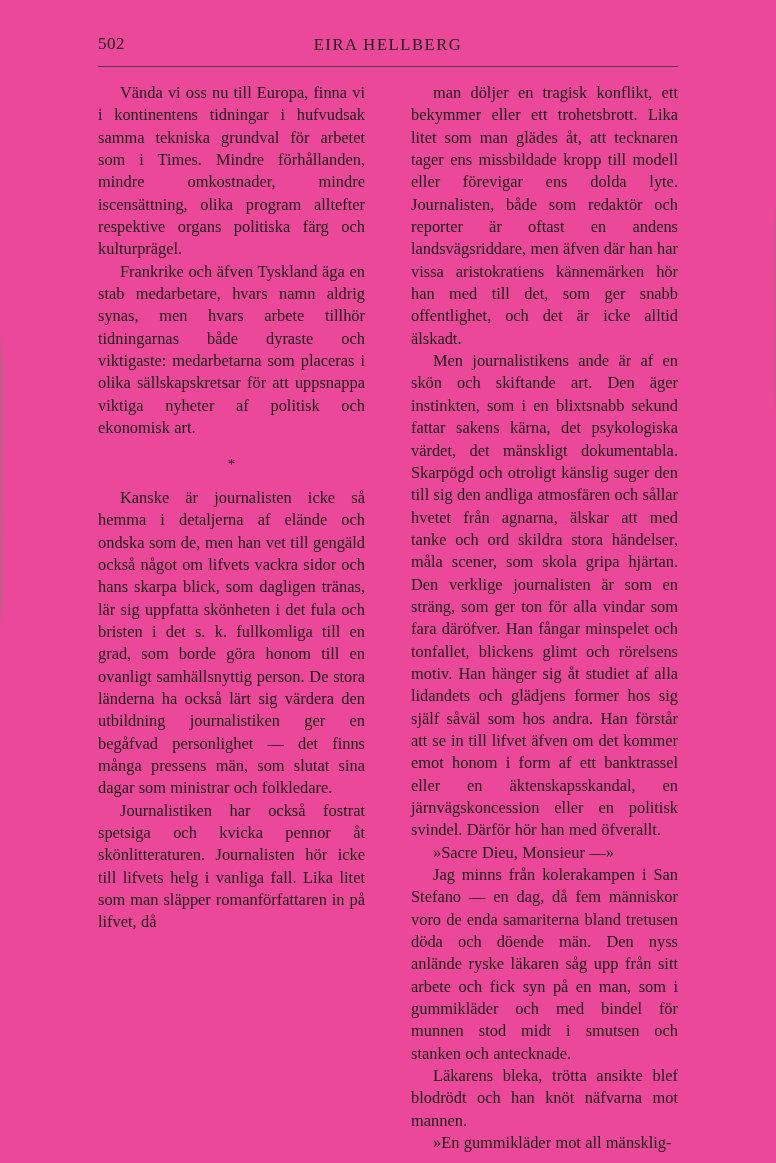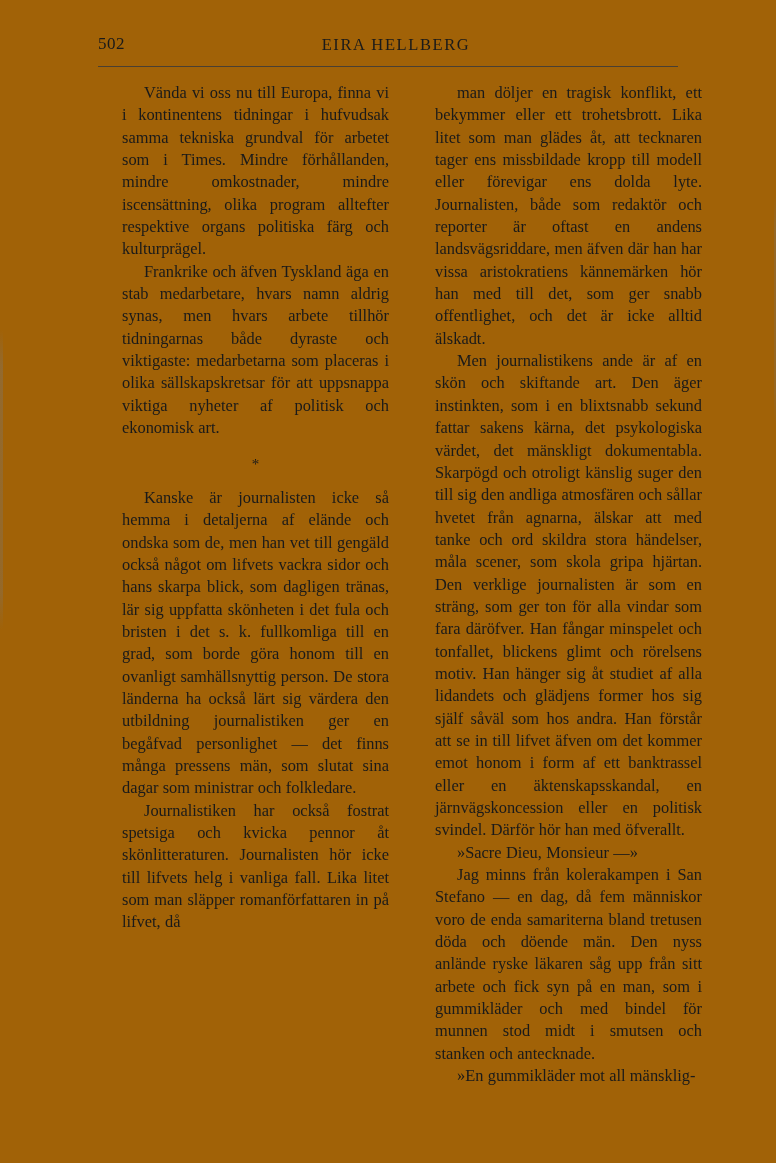--- a/index.html
+++ b/index.html
@@ -13,21 +13,21 @@
     font-family: "Liberation Serif", "DejaVu Serif", serif;
     color: #1a1a1a;
     position: relative;
     overflow: hidden;
   }
   .page {
     position: absolute;
     left: 0; top: 0;
     width: 776px;
     height: 1163px;
-    background: #a16207;
+    background: #ec4899;
   }
   
   .scan-edge-left {
     position: absolute;
     left: 0; top: 330px;
     width: 3px; height: 300px;
     background: linear-gradient(to bottom, rgba(120,120,120,0) 0%, rgba(120,120,120,.35) 12%, rgba(120,120,120,.30) 88%, rgba(120,120,120,0) 100%);
   }
   .scan-edge-right {
     position: absolute;
@@ -47,21 +47,21 @@
   .folio {
     position: absolute;
     left: 0;
     top: 0;
     font-size: 17px;
     letter-spacing: .5px;
     font-variant: small-caps;
   }
   .head-title {
     position: absolute;
-    left: 8px;
+    left: 0;
     top: 1px;
     width: 580px;
     text-align: center;
     font-size: 16.5px;
     letter-spacing: 1.6px;
   }
   .head-rule {
     position: absolute;
     left: 98px;
     top: 66px;
@@ -73,21 +73,20 @@
 
   
   .columns {
     position: absolute;
     left: 98px;
     top: 82px;
     width: 580px;
     height: 1010px;
     display: flex;
     gap: 46px;
-    margin-left: 24px;
   }
   .col {
     width: 271px;
   }
   p.para {
     margin: 0;
     font-size: 16.4px;
     line-height: 22.35px;
     text-align: justify;
     text-justify: inter-word;
@@ -125,17 +124,18 @@
         <p class="para">Frankrike och äfven Tyskland äga en stab medarbetare, hvars namn aldrig synas, men hvars arbete tillhör tidningarnas både dyraste och viktigaste: medarbetarna som placeras i olika sällskapskretsar för att uppsnappa viktiga nyheter af politisk och ekonomisk art.</p>
         <p class="sec-break">*</p>
         <p class="para">Kanske är journalisten icke så hemma i detaljerna af elände och ondska som de, men han vet till gengäld också något om lifvets vackra sidor och hans skarpa blick, som dagligen tränas, lär sig uppfatta skönheten i det fula och bristen i det s. k. fullkomliga till en grad, som borde göra honom till en ovanligt samhällsnyttig person. De stora länderna ha också lärt sig värdera den utbildning journalistiken ger en begåfvad personlighet — det finns många pressens män, som slutat sina dagar som ministrar och folkledare.</p>
         <p class="para">Journalistiken har också fostrat spetsiga och kvicka pennor åt skönlitteraturen. Journalisten hör icke till lifvets helg i vanliga fall. Lika litet som man släpper romanförfattaren in på lifvet, då</p>
       </div>
     <div class="col" id="col-right">
         <p class="para">man döljer en tragisk konflikt, ett bekymmer eller ett trohetsbrott. Lika litet som man glädes åt, att tecknaren tager ens missbildade kropp till modell eller förevigar ens dolda lyte. Journalisten, både som redaktör och reporter är oftast en andens landsvägsriddare, men äfven där han har vissa aristokratiens kännemärken hör han med till det, som ger snabb offentlighet, och det är icke alltid älskadt.</p>
         <p class="para">Men journalistikens ande är af en skön och skiftande art. Den äger instinkten, som i en blixtsnabb sekund fattar sakens kärna, det psykologiska värdet, det mänskligt dokumentabla. Skarpögd och otroligt känslig suger den till sig den andliga atmosfären och sållar hvetet från agnarna, älskar att med tanke och ord skildra stora händelser, måla scener, som skola gripa hjärtan. Den verklige journalisten är som en sträng, som ger ton för alla vindar som fara däröfver. Han fångar minspelet och tonfallet, blickens glimt och rörelsens motiv. Han hänger sig åt studiet af alla lidandets och glädjens former hos sig själf såväl som hos andra. Han förstår att se in till lifvet äfven om det kommer emot honom i form af ett banktrassel eller en äktenskapsskandal, en järnvägskoncession eller en politisk svindel. Därför hör han med öfverallt.</p>
         <p class="para">»Sacre Dieu, Monsieur —»</p>
         <p class="para">Jag minns från kolerakampen i San Stefano — en dag, då fem människor voro de enda samariterna bland tretusen döda och döende män. Den nyss anlände ryske läkaren såg upp från sitt arbete och fick syn på en man, som i gummikläder och med bindel för munnen stod midt i smutsen och stanken och antecknade.</p>
+        <p class="para">Läkarens bleka, trötta ansikte blef blodrödt och han knöt näfvarna mot mannen.</p>
         <p class="para">»En gummikläder mot all mänsklig-</p>
       </div>
   </div>
 
 </div>
 
 </body></html>

